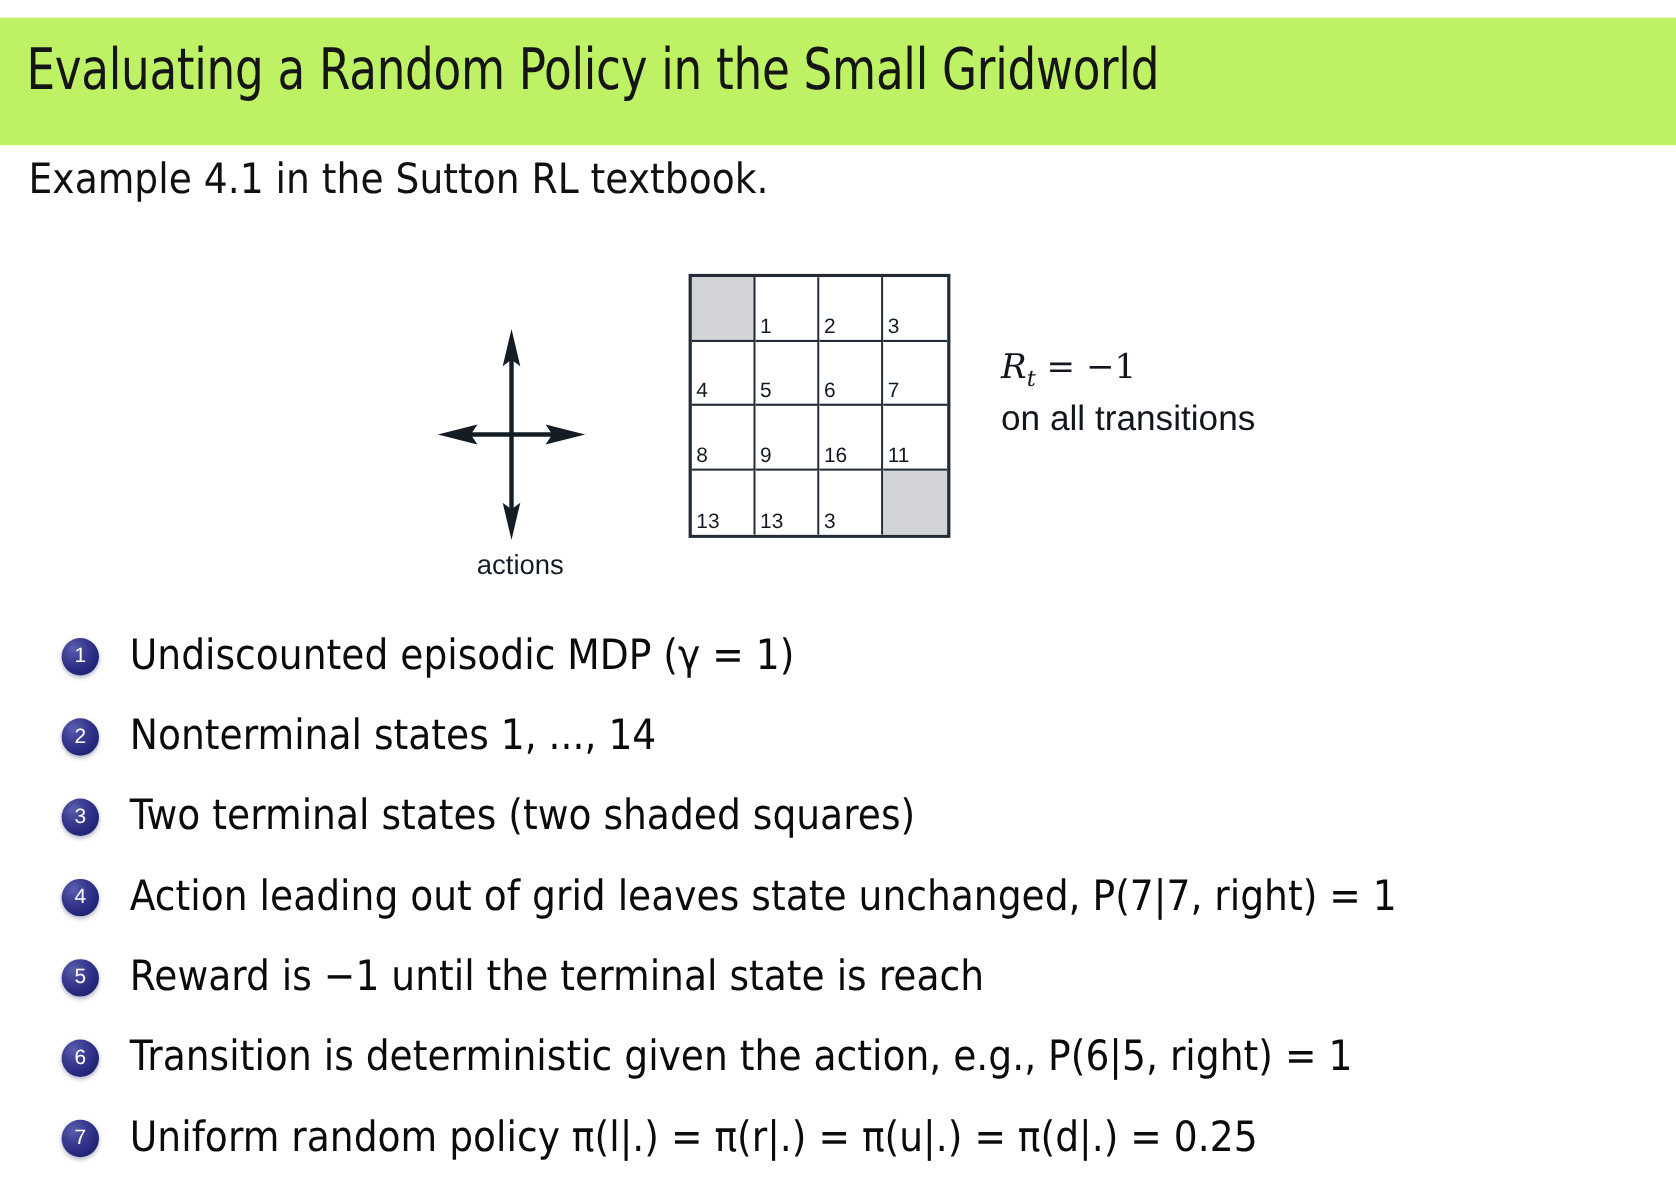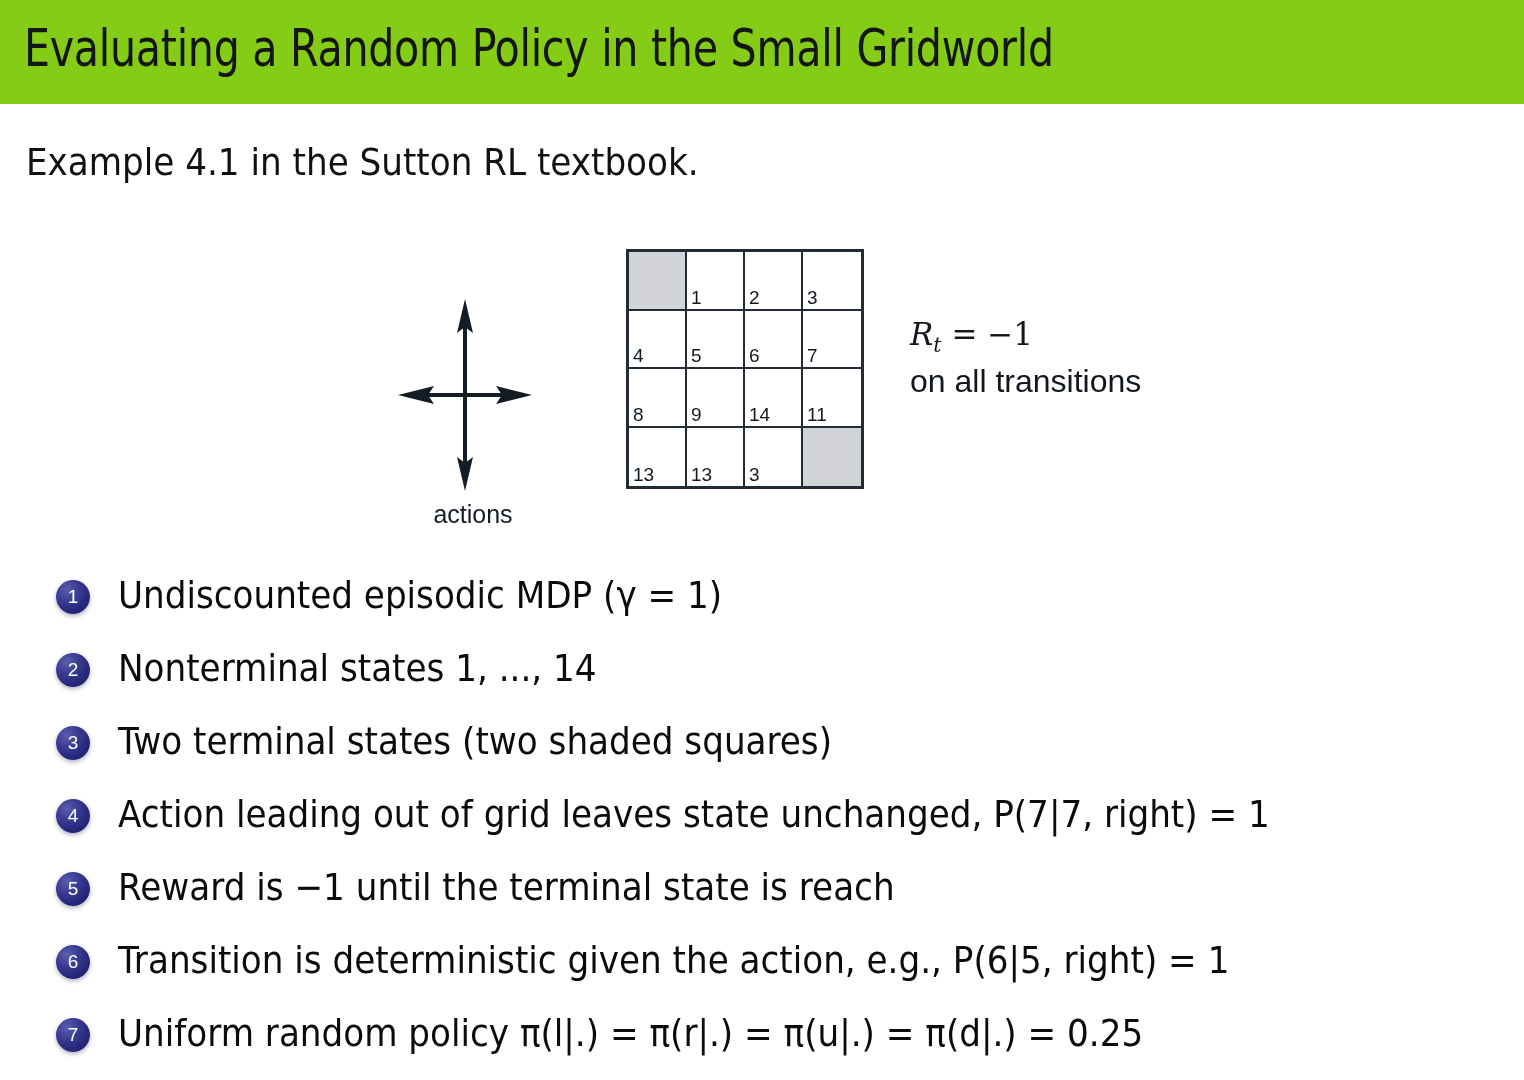--- a/index.html
+++ b/index.html
@@ -14,24 +14,24 @@
     position: relative;
     overflow: hidden;
     font-family: "DejaVu Sans", "Liberation Sans", sans-serif;
     color: #000000;
   }
 
   
   #title-banner {
     position: absolute;
     left: 0;
-    top: 0;
+    top: 16px;
     width: 1524px;
-    height: 104px;
-    background: #84cc16;
+    height: 116px;
+    background: #bef264;
   }
   #title-text {
     position: absolute;
     left: 24px;
     top: 17px;
     font-size: 52px;
     line-height: 62px;
     font-weight: 400;
     letter-spacing: -0.3px;
     color: #151515;
@@ -248,21 +248,21 @@
         <span class="cell-num">7</span>
       </div>
 
     <div class="grid-cell">
         <span class="cell-num">8</span>
       </div>
     <div class="grid-cell">
         <span class="cell-num">9</span>
       </div>
     <div class="grid-cell">
-        <span class="cell-num">14</span>
+        <span class="cell-num">16</span>
       </div>
     <div class="grid-cell">
         <span class="cell-num">11</span>
       </div>
 
     <div class="grid-cell">
         <span class="cell-num">13</span>
       </div>
     <div class="grid-cell">
         <span class="cell-num">13</span>

